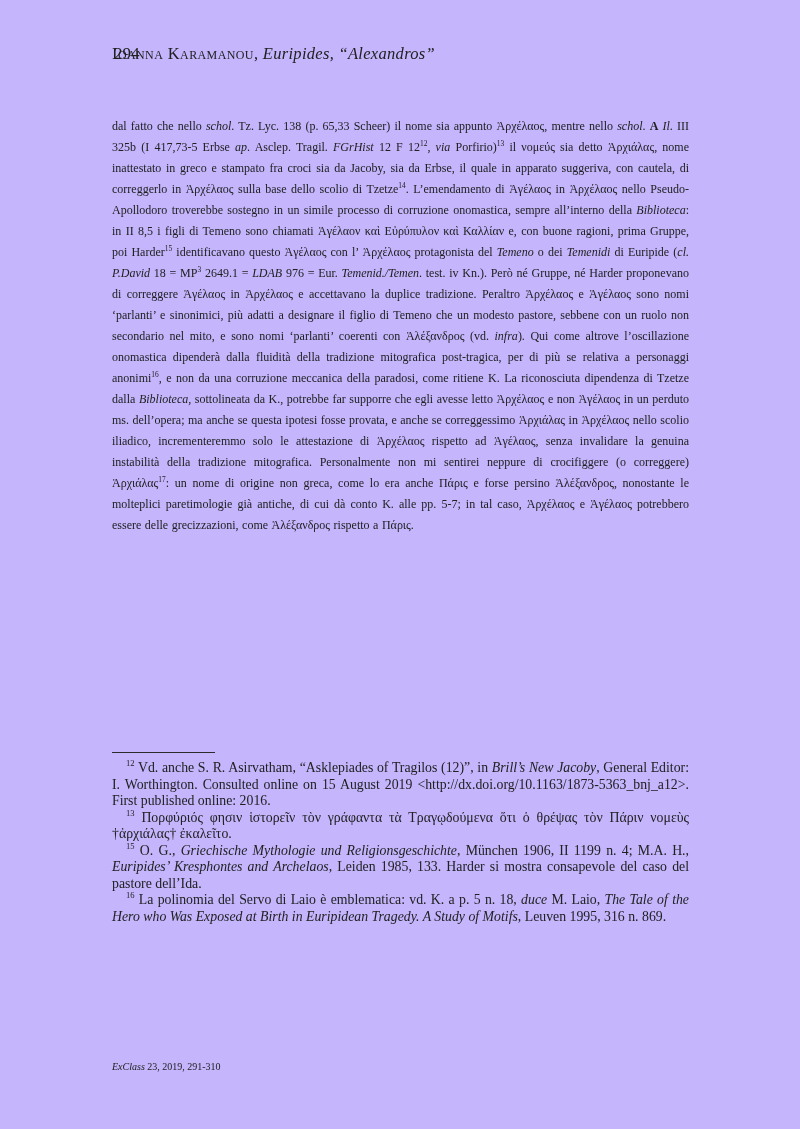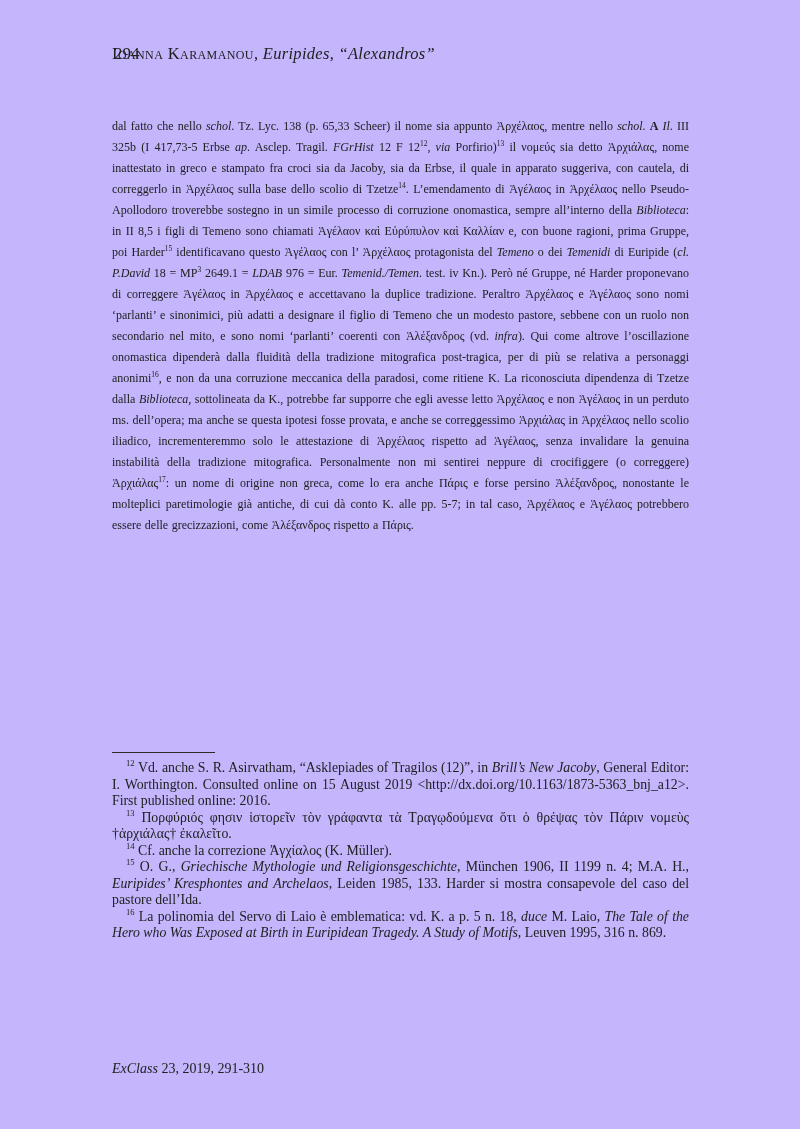--- a/index.html
+++ b/index.html
@@ -42,41 +42,40 @@
   .footnotes{
     position:absolute;top:760px;left:112px;width:577px;
     font-size:13.8px;line-height:16.5px;
     text-align:justify;
   }
   .footnotes p{margin:0;text-indent:14px;}
   .footnotes p.cont{text-indent:0;}
   .footer{
     position:absolute;top:1061px;left:112px;width:578px;
     display:flex;justify-content:space-between;align-items:flex-start;
-    font-size:14px;
+    font-size:10px;
   }
 </style>
 </head>
 <body>
 
 <div class="page">
 
   <div class="header">
     <span class="pagenum">294</span>
     <div class="running-head"><span class="sc">Ioanna Karamanou</span><span>, </span><span class="i">Euripides, “Alexandros”</span></div>
   </div>
 
   <div class="body-text"><span>dal fatto che nello </span><span class="i">schol</span><span>. Tz. Lyc. 138 (p. 65,33 Scheer) il nome sia appunto Ἀρχέλαος, mentre nello </span><span class="i">schol</span><span>. </span><span class="b">A</span><span> </span><span class="i">Il</span><span>. III 325b (I 417,73-5 Erbse </span><span class="i">ap</span><span>. Asclep. Tragil. </span><span class="i">FGrHist</span><span> 12 F 12</span><span class="sup">12</span><span>, </span><span class="i">via</span><span> Porfirio)</span><span class="sup">13</span><span> il νομεύς sia detto Ἀρχιάλας, nome inattestato in greco e stampato fra croci sia da Jacoby, sia da Erbse, il quale in apparato suggeriva, con cautela, di correggerlo in Ἀρχέλαος sulla base dello scolio di Tzetze</span><span class="sup">14</span><span>. L’emendamento di Ἀγέλαος in Ἀρχέλαος nello Pseudo-Apollodoro troverebbe sostegno in un simile processo di corruzione onomastica, sempre all’interno della </span><span class="i">Biblioteca</span><span>: in II 8,5 i figli di Temeno sono chiamati Ἀγέλαον καὶ Εὐρύπυλον καὶ Καλλίαν e, con buone ragioni, prima Gruppe, poi Harder</span><span class="sup">15</span><span> identificavano questo Ἀγέλαος con l’ Ἀρχέλαος protagonista del </span><span class="i">Temeno</span><span> o dei </span><span class="i">Temenidi</span><span> di Euripide (</span><span class="i">cl. P.David</span><span> 18 = MP</span><span class="sup">3</span><span> 2649.1 = </span><span class="i">LDAB</span><span> 976 = Eur. </span><span class="i">Temenid./Temen</span><span>. test. iv Kn.). Però né Gruppe, né Harder proponevano di correggere Ἀγέλαος in Ἀρχέλαος e accettavano la duplice tradizione. Peraltro Ἀρχέλαος e Ἀγέλαος sono nomi ‘parlanti’ e sinonimici, più adatti a designare il figlio di Temeno che un modesto pastore, sebbene con un ruolo non secondario nel mito, e sono nomi ‘parlanti’ coerenti con Ἀλέξανδρος (vd. </span><span class="i">infra</span><span>). Qui come altrove l’oscillazione onomastica dipenderà dalla fluidità della tradizione mitografica post-tragica, per di più se relativa a personaggi anonimi</span><span class="sup">16</span><span>, e non da una corruzione meccanica della paradosi, come ritiene K. La riconosciuta dipendenza di Tzetze dalla </span><span class="i">Biblioteca</span><span>, sottolineata da K., potrebbe far supporre che egli avesse letto Ἀρχέλαος e non Ἀγέλαος in un perduto ms. dell’opera; ma anche se questa ipotesi fosse provata, e anche se correggessimo Ἀρχιάλας in Ἀρχέλαος nello scolio iliadico, incrementeremmo solo le attestazione di Ἀρχέλαος rispetto ad Ἀγέλαος, senza invalidare la genuina instabilità della tradizione mitografica. Personalmente non mi sentirei neppure di crocifiggere (o correggere) Ἀρχιάλας</span><span class="sup">17</span><span>: un nome di origine non greca, come lo era anche Πάρις e forse persino Ἀλέξανδρος, nonostante le molteplici paretimologie già antiche, di cui dà conto K. alle pp. 5-7; in tal caso, Ἀρχέλαος e Ἀγέλαος potrebbero essere delle grecizzazioni, come Ἀλέξανδρος rispetto a Πάρις.</span></div>
 
   <div class="fn-sep"></div>
 
   <div class="footnotes">
     <p><span class="sup">12</span><span> Vd. anche S. R. Asirvatham, “Asklepiades of Tragilos (12)”, in </span><span class="i">Brill’s New Jacoby</span><span>, General Editor: I. Worthington. Consulted online on 15 August 2019 &lt;http://dx.doi.org/10.1163/1873-5363_bnj_a12&gt;. First published online: 2016.</span></p>
     <p><span class="sup">13</span><span> Πορφύριός φησιν ἱστορεῖν τὸν γράφαντα τὰ Τραγῳδούμενα ὅτι ὁ θρέψας τὸν Πάριν νομεὺς †ἀρχιάλας† ἐκαλεῖτο.</span></p>
-    <p><span class="sup">14</span><span> Cf. anche la correzione Ἀγχίαλος (K. Müller).</span></p>
     <p><span class="sup">15</span><span> O. G., </span><span class="i">Griechische Mythologie und Religionsgeschichte</span><span>, München 1906, II 1199 n. 4; M.A. H., </span><span class="i">Euripides’ Kresphontes and Archelaos</span><span>, Leiden 1985, 133. Harder si mostra consapevole del caso del pastore dell’Ida.</span></p>
     <p><span class="sup">16</span><span> La polinomia del Servo di Laio è emblematica: vd. K. a p. 5 n. 18, </span><span class="i">duce</span><span> M. Laio, </span><span class="i">The Tale of the Hero who Was Exposed at Birth in Euripidean Tragedy. A Study of Motifs</span><span>, Leuven 1995, 316 n. 869.</span></p>
   </div>
 
   <div class="footer">
     <span><span class="i">ExClass</span><span> 23, 2019, 291-310</span></span>
   </div>
 
 </div>
 

